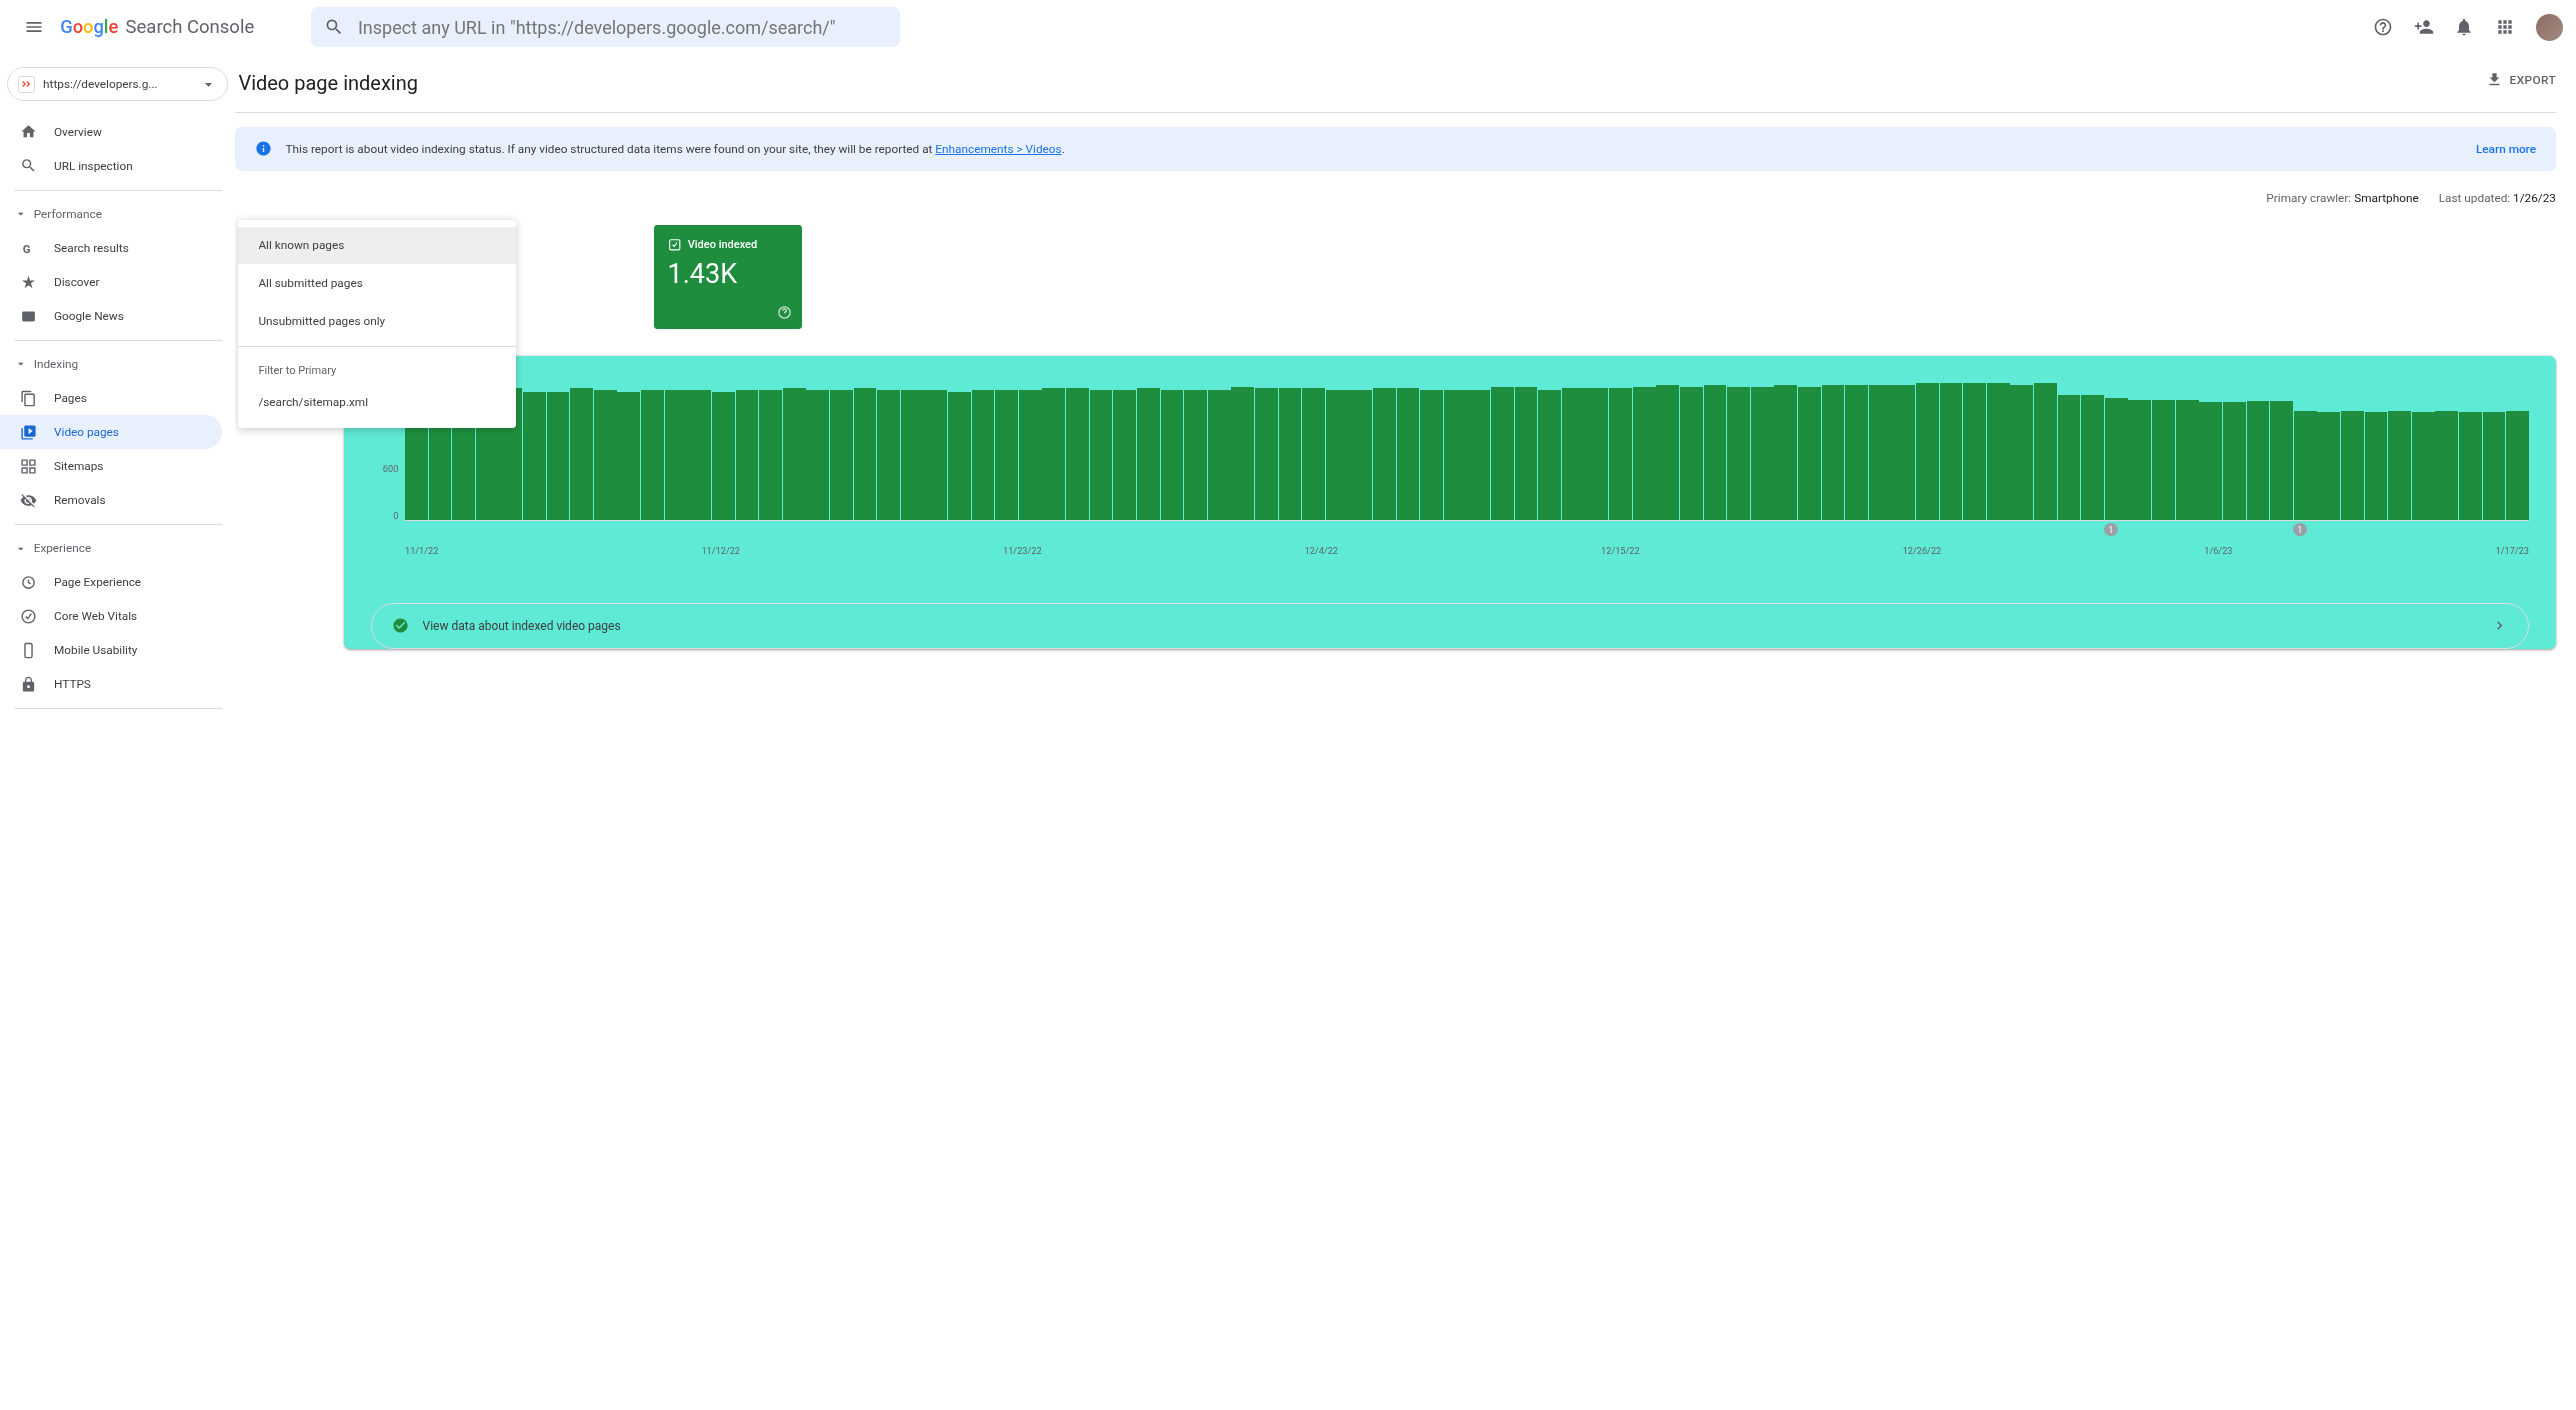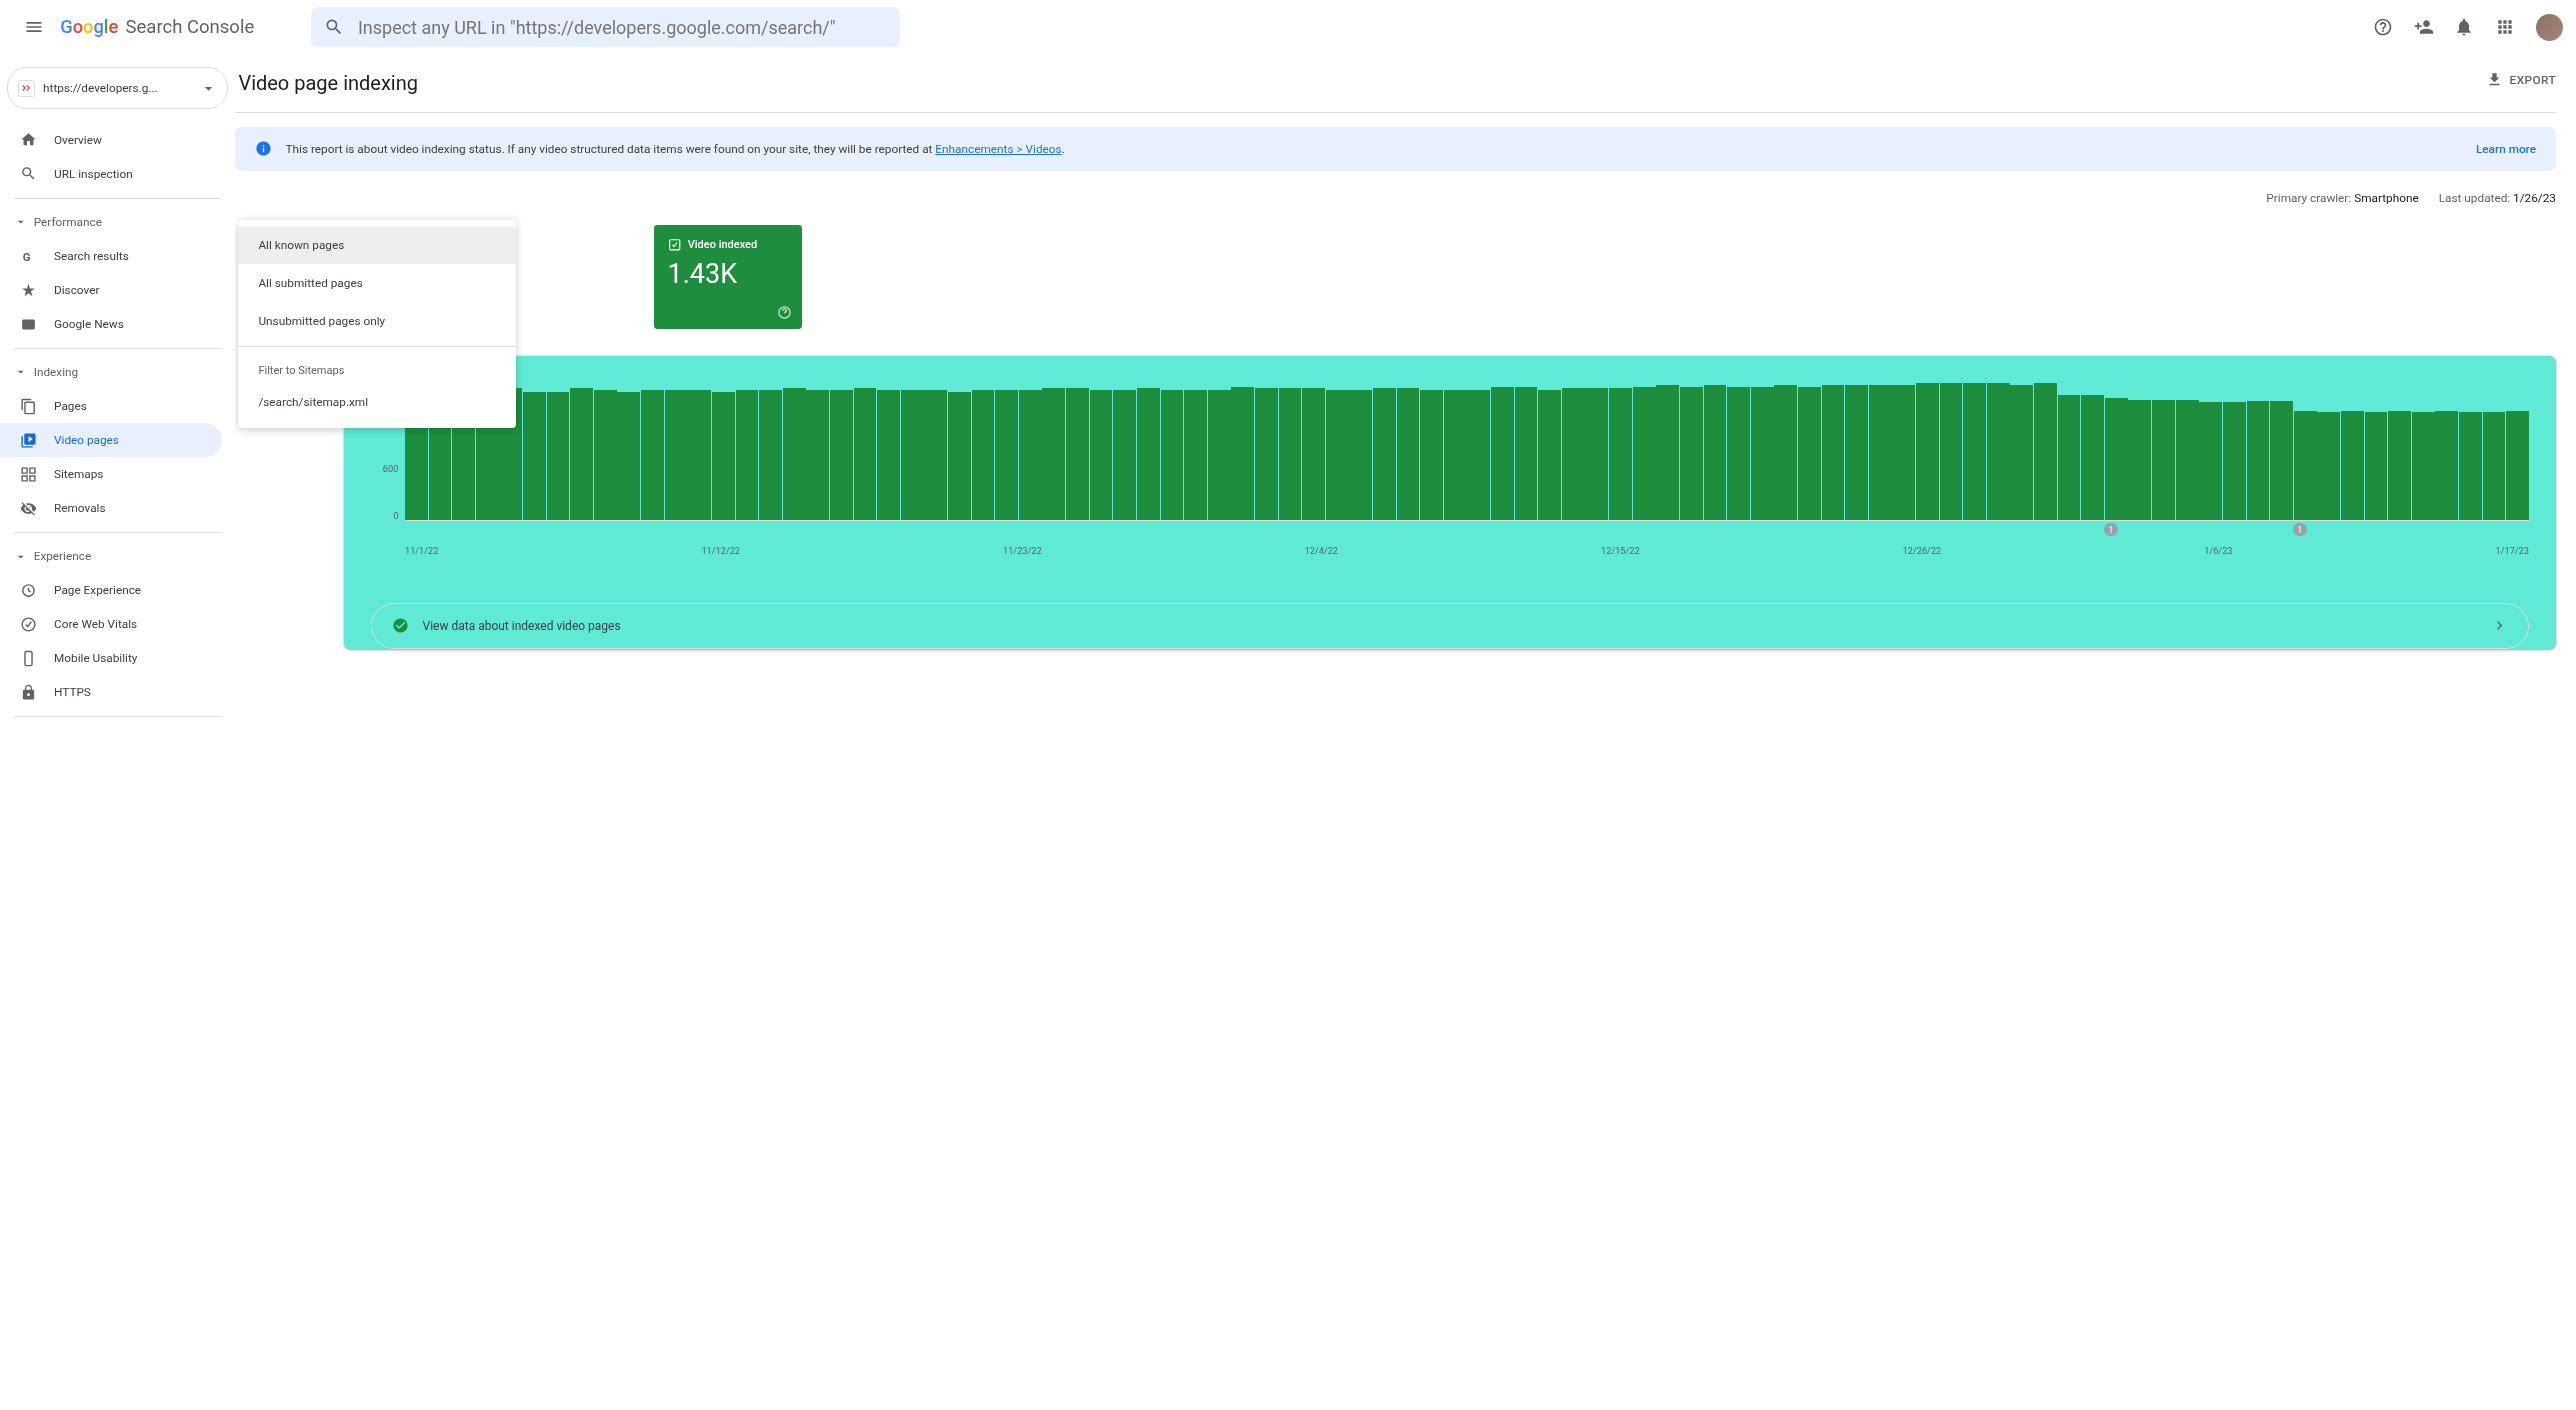--- a/index.html
+++ b/index.html
@@ -14,21 +14,21 @@
 .search-bar { flex: 0 0 589px; margin-left: 50px; background: #e8f0fe; border-radius: 6.7px; height: 40px; display: flex; align-items: center; padding: 0 13.5px; gap: 13.5px; }
 .search-bar input { border: none; background: transparent; flex: 1; font-size: 18px; color: #5f6368; outline: none; }
 .header-spacer { flex: 1; }
 .header-icons { display: flex; align-items: center; gap: 6.7px; }
 .header-icon { width: 34px; height: 34px; display: flex; align-items: center; justify-content: center; border-radius: 50%; cursor: pointer; color: #5f6368; }
 .avatar { width: 27px; height: 27px; border-radius: 50%; background: linear-gradient(135deg, #8d6e63, #a1887f); margin-left: 6.7px; }
 
 
 .body { display: flex; flex: 1; overflow: hidden; }
 .sidebar { width: 235px; padding: 6.7px 0; overflow-y: auto; }
-.property-selector { margin: 6.7px 6.7px 13.5px 6.7px; border: 0.8px solid #dadce0; border-radius: 20px; height: 42px; display: flex; align-items: center; padding: 0 10px; gap: 8.4px; cursor: pointer; }
+.property-selector { margin: 6.7px 6.7px 13.5px 6.7px; border: 0.8px solid #dadce0; border-radius: 20px; height: 34px; display: flex; align-items: center; padding: 0 10px; gap: 8.4px; cursor: pointer; }
 .property-icon { width: 17px; height: 17px; background: #fff; border: 0.8px solid #dadce0; border-radius: 2.5px; display: flex; align-items: center; justify-content: center; font-size: 8.4px; }
 .property-text { flex: 1; font-size: 11.8px; color: #3c4043; overflow: hidden; text-overflow: ellipsis; white-space: nowrap; }
 
 .nav-item { display: flex; align-items: center; height: 34px; padding: 0 20px; gap: 17px; cursor: pointer; border-radius: 0 17px 17px 0; margin-right: 13.5px; color: #5f6368; }
 .nav-item.active { background: #e8f0fe; color: #1967d2; }
 .nav-item-icon { width: 17px; display: flex; align-items: center; justify-content: center; }
 .nav-item-label { font-size: 11.8px; color: #3c4043; }
 .nav-item.active .nav-item-label { color: #1967d2; }
 .nav-section { display: flex; align-items: center; height: 34px; padding: 0 13.5px; gap: 6.7px; cursor: pointer; color: #5f6368; font-size: 11.8px; }
 .nav-divider { height: 0.8px; background: #dadce0; margin: 6.7px 13.5px; }
@@ -295,21 +295,21 @@
       <div class="meta-row">
         <span><span>Primary crawler: </span><span class="meta-value">Smartphone</span></span>
         <span><span>Last updated: </span><span class="meta-value">1/26/23</span></span>
       </div>
 
       <div class="dropdown-menu">
         <div class="dropdown-item selected">All known pages</div>
         <div class="dropdown-item">All submitted pages</div>
         <div class="dropdown-item">Unsubmitted pages only</div>
         <div class="dropdown-divider"></div>
-        <div class="dropdown-header">Filter to Sitemaps</div>
+        <div class="dropdown-header">Filter to Primary</div>
         <div class="dropdown-item">/search/sitemap.xml</div>
       </div>
 
       <div class="metric-card">
         <div class="metric-label">
           <svg width="13.5" height="13.5" viewBox="0 0 24 24" fill="none" stroke="#fff" stroke-width="2">
               <rect x="3" y="3" width="18" height="18" rx="2"></rect>
               <path d="M8 12l3 3 5-7"></path>
             </svg>
           <span>Video indexed</span>

